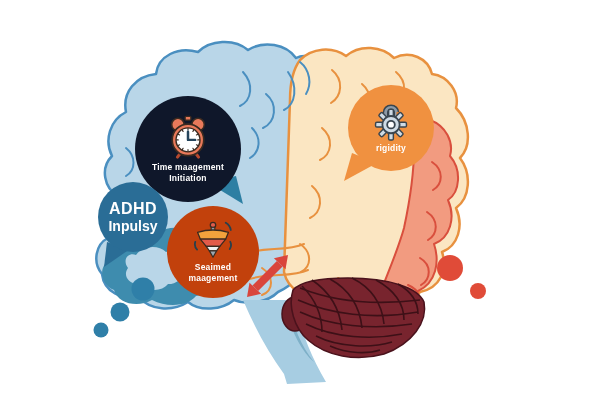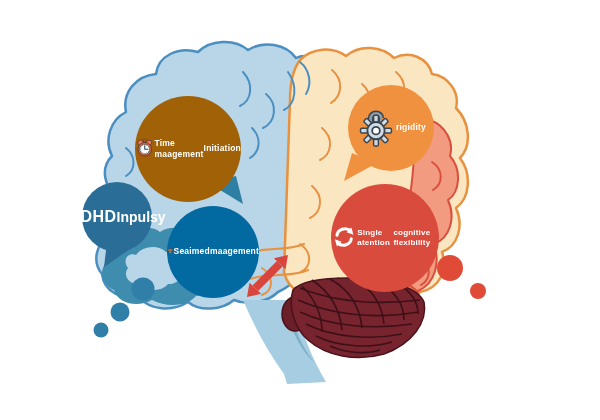--- a/index.html
+++ b/index.html
@@ -2,26 +2,26 @@
 <html><head>
 <meta charset="utf-8">
 <style>
   html,body{margin:0;padding:0;background:#fff;}
   .canvas{
     position:relative;width:600px;height:420px;background:#ffffff;overflow:hidden;
     font-family:"Liberation Sans", sans-serif;
   }
   svg.art{position:absolute;left:0;top:0;}
   .bubble{
-    position:absolute;border-radius:50%;display:flex;flex-direction:row;
-    align-items:center;justify-content:center;color:#fff;text-align:left;z-index:5;
+    position:absolute;border-radius:50%;display:flex;flex-direction:column;
+    align-items:center;justify-content:center;color:#fff;text-align:center;z-index:5;
   }
-  .b-time{left:135px;top:96px;width:106px;height:106px;background:#a16207;}
-  .b-adhd{left:82px;top:182px;width:70px;height:70px;background:#2a6d96;}
-  .b-sus{left:167px;top:206px;width:92px;height:92px;background:#0369a1;}
+  .b-time{left:135px;top:96px;width:106px;height:106px;background:#0f172a;}
+  .b-adhd{left:98px;top:182px;width:70px;height:70px;background:#2a6d96;}
+  .b-sus{left:167px;top:206px;width:92px;height:92px;background:#c2410c;}
   .b-rig{left:348px;top:85px;width:86px;height:86px;background:#f09140;}
   .b-flex{left:331px;top:184px;width:108px;height:108px;background:#d84b3d;}
   .b-line{font-size:8.5px;line-height:1.3;font-weight:600;letter-spacing:.2px;}
   .b-line.sm{font-size:8px;}
   .adhd-title{font-size:16px;font-weight:800;letter-spacing:.5px;line-height:1.1;}
   .adhd-sub{font-size:14px;font-weight:600;}
   .icon{display:block;margin-bottom:2px;}
 </style>
 </head>
 <body>
@@ -211,24 +211,14 @@
         <rect x="19.4" y="9" width="5.2" height="8" rx="1.5" transform="rotate(225 22 26)"></rect>
         <rect x="19.4" y="9" width="5.2" height="8" rx="1.5" transform="rotate(270 22 26)"></rect>
         <rect x="19.4" y="9" width="5.2" height="8" rx="1.5" transform="rotate(315 22 26)"></rect>
       </g>
       <circle cx="22" cy="26" r="9.5" fill="#cfdbe5" stroke="#39454f" stroke-width="2"></circle>
       <circle cx="22" cy="26" r="4.2" fill="#ffffff" stroke="#39454f" stroke-width="2"></circle>
     </svg>
     <div class="b-line">rigidity</div>
   </div>
 
-  <div class="bubble b-flex">
-    <svg class="icon" width="44" height="44" viewBox="0 0 48 48">
-      <path d="M11,21 C12,10 27,5 36,13" fill="none" stroke="#ffffff" stroke-width="5.5" stroke-linecap="round"></path>
-      <polygon points="41,20 28.5,15.5 37,6.5" fill="#ffffff"></polygon>
-      <path d="M37,27 C36,38 21,43 12,35" fill="none" stroke="#ffffff" stroke-width="5.5" stroke-linecap="round"></path>
-      <polygon points="7,28 19.5,32.5 11,41.5" fill="#ffffff"></polygon>
-    </svg>
-    <div class="b-line sm">Single atention</div>
-    <div class="b-line sm">cognitive flexibility</div>
-  </div>
 
 </div>
 
 </body></html>

